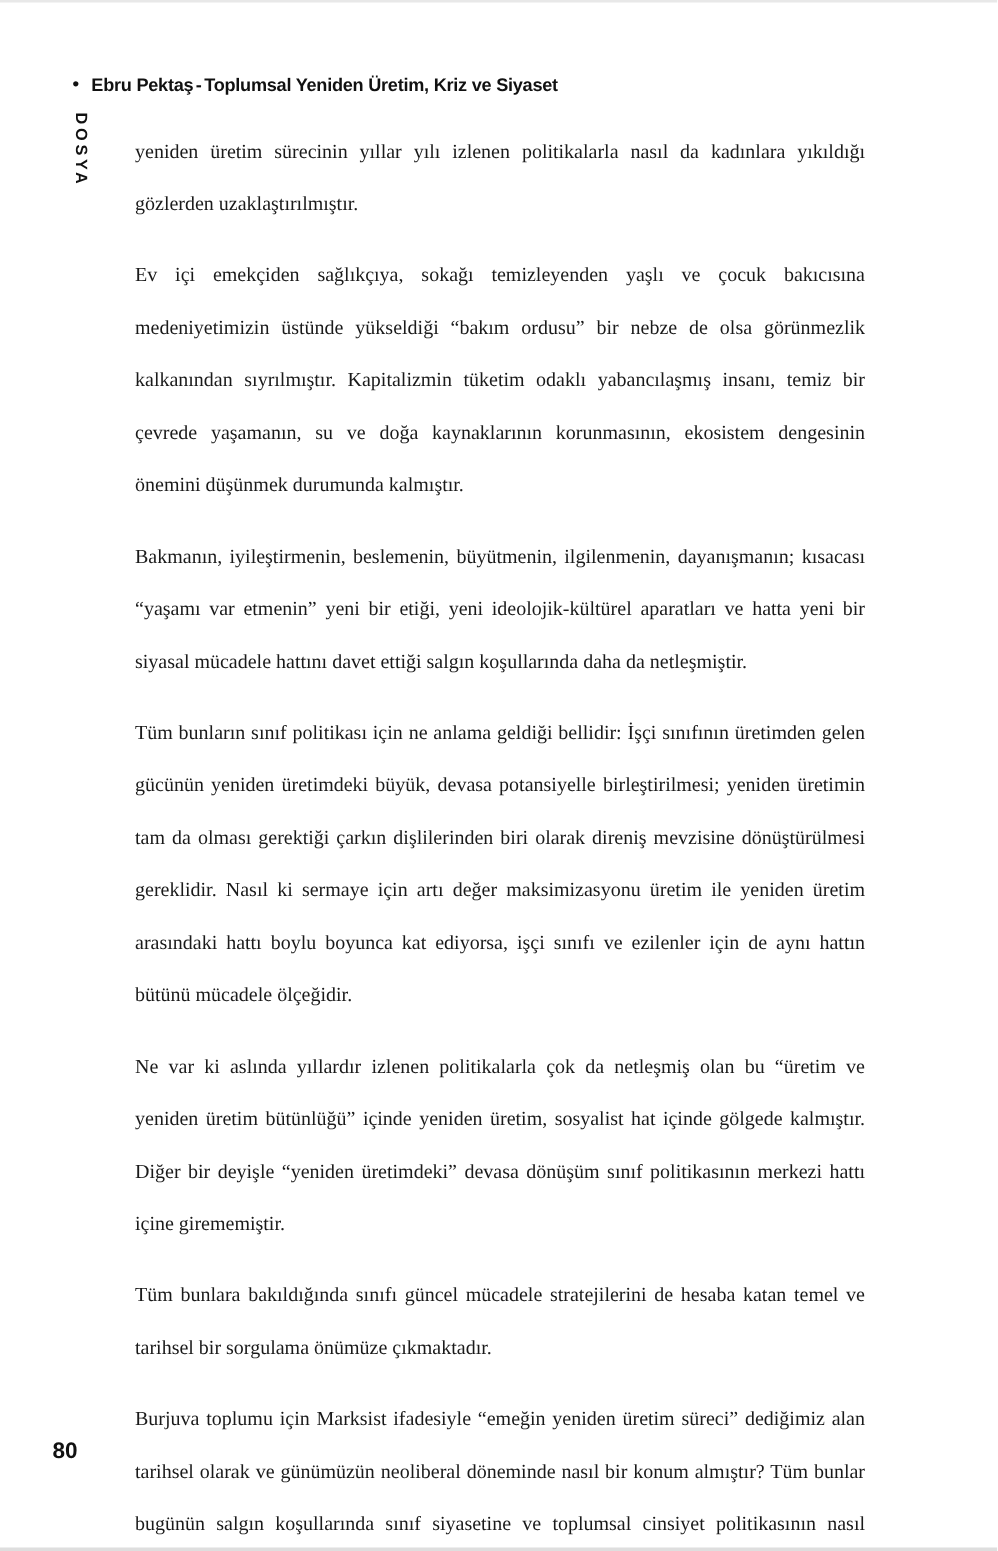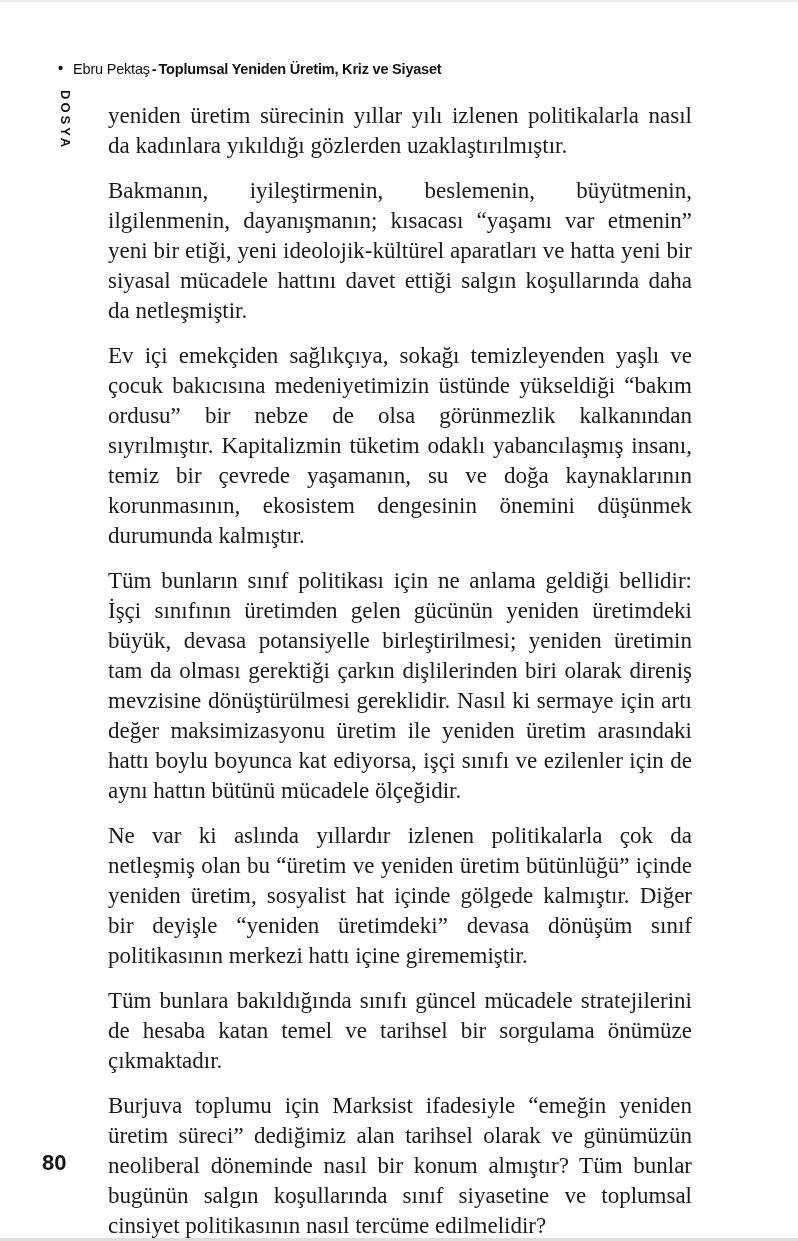--- a/index.html
+++ b/index.html
@@ -39,21 +39,21 @@
     color: #111111;
     white-space: nowrap;
   }
   .header .bullet {
     display: inline-block;
     margin-right: 10px;
     font-size: 15px;
     transform: translateY(-1px);
   }
   .header .author {
-    font-weight: 400;
+    font-weight: 700;
   }
   .header .sep {
     font-weight: 700;
     margin: 0 2px;
   }
   .header .title {
     font-weight: 700;
   }
   .sidebar-label {
     position: absolute;
@@ -70,52 +70,52 @@
   }
   .body-column {
     position: absolute;
     left: 108px;
     top: 101px;
     width: 584px;
     color: #1a1a1a;
   }
   .body-column p.para {
     margin: 0 0 15px 0;
-    font-size: 23px;
-    line-height: 30px;
+    font-size: 16px;
+    line-height: 42px;
     text-align: justify;
     text-justify: inter-word;
   }
   .page-number {
     position: absolute;
     left: 42px;
     top: 1150px;
     font-family: "Liberation Sans", sans-serif;
     font-weight: 600;
-    font-size: 22px;
+    font-size: 18px;
     color: #111111;
   }
 </style>
 </head>
 <body>
 
 <div class="page">
 
   <div class="page-edge-top"></div>
 
   <div class="header">
     <span class="bullet">•</span><span class="author">Ebru Pektaş</span><span class="sep">-</span><span class="title">Toplumsal Yeniden Üretim, Kriz ve Siyaset</span>
   </div>
 
   <div class="sidebar-label">DOSYA</div>
 
   <div class="body-column">
       <p class="para">yeniden üretim sürecinin yıllar yılı izlenen politikalarla nasıl da kadınlara yıkıldığı gözlerden uzaklaştırılmıştır.</p>
+      <p class="para">Ev içi emekçiden sağlıkçıya, sokağı temizleyenden yaşlı ve çocuk bakıcısına medeniyetimizin üstünde yükseldiği “bakım ordusu” bir nebze de olsa görünmezlik kalkanından sıyrılmıştır. Kapitalizmin tüketim odaklı yabancılaşmış insanı, temiz bir çevrede yaşamanın, su ve doğa kaynaklarının korunmasının, ekosistem dengesinin önemini düşünmek durumunda kalmıştır.</p>
       <p class="para">Bakmanın, iyileştirmenin, beslemenin, büyütmenin, ilgilenmenin, dayanışmanın; kısacası “yaşamı var etmenin” yeni bir etiği, yeni ideolojik-kültürel aparatları ve hatta yeni bir siyasal mücadele hattını davet ettiği salgın koşullarında daha da netleşmiştir.</p>
-      <p class="para">Ev içi emekçiden sağlıkçıya, sokağı temizleyenden yaşlı ve çocuk bakıcısına medeniyetimizin üstünde yükseldiği “bakım ordusu” bir nebze de olsa görünmezlik kalkanından sıyrılmıştır. Kapitalizmin tüketim odaklı yabancılaşmış insanı, temiz bir çevrede yaşamanın, su ve doğa kaynaklarının korunmasının, ekosistem dengesinin önemini düşünmek durumunda kalmıştır.</p>
       <p class="para">Tüm bunların sınıf politikası için ne anlama geldiği bellidir: İşçi sınıfının üretimden gelen gücünün yeniden üretimdeki büyük, devasa potansiyelle birleştirilmesi; yeniden üretimin tam da olması gerektiği çarkın dişlilerinden biri olarak direniş mevzisine dönüştürülmesi gereklidir. Nasıl ki sermaye için artı değer maksimizasyonu üretim ile yeniden üretim arasındaki hattı boylu boyunca kat ediyorsa, işçi sınıfı ve ezilenler için de aynı hattın bütünü mücadele ölçeğidir.</p>
       <p class="para">Ne var ki aslında yıllardır izlenen politikalarla çok da netleşmiş olan bu “üretim ve yeniden üretim bütünlüğü” içinde yeniden üretim, sosyalist hat içinde gölgede kalmıştır. Diğer bir deyişle “yeniden üretimdeki” devasa dönüşüm sınıf politikasının merkezi hattı içine girememiştir.</p>
       <p class="para">Tüm bunlara bakıldığında sınıfı güncel mücadele stratejilerini de hesaba katan temel ve tarihsel bir sorgulama önümüze çıkmaktadır.</p>
       <p class="para">Burjuva toplumu için Marksist ifadesiyle “emeğin yeniden üretim süreci” dediğimiz alan tarihsel olarak ve günümüzün neoliberal döneminde nasıl bir konum almıştır? Tüm bunlar bugünün salgın koşullarında sınıf siyasetine ve toplumsal cinsiyet politikasının nasıl tercüme edilmelidir?</p>
     </div>
 
   <div class="page-number">80</div>
 
   <div class="page-edge-bottom"></div>
 

